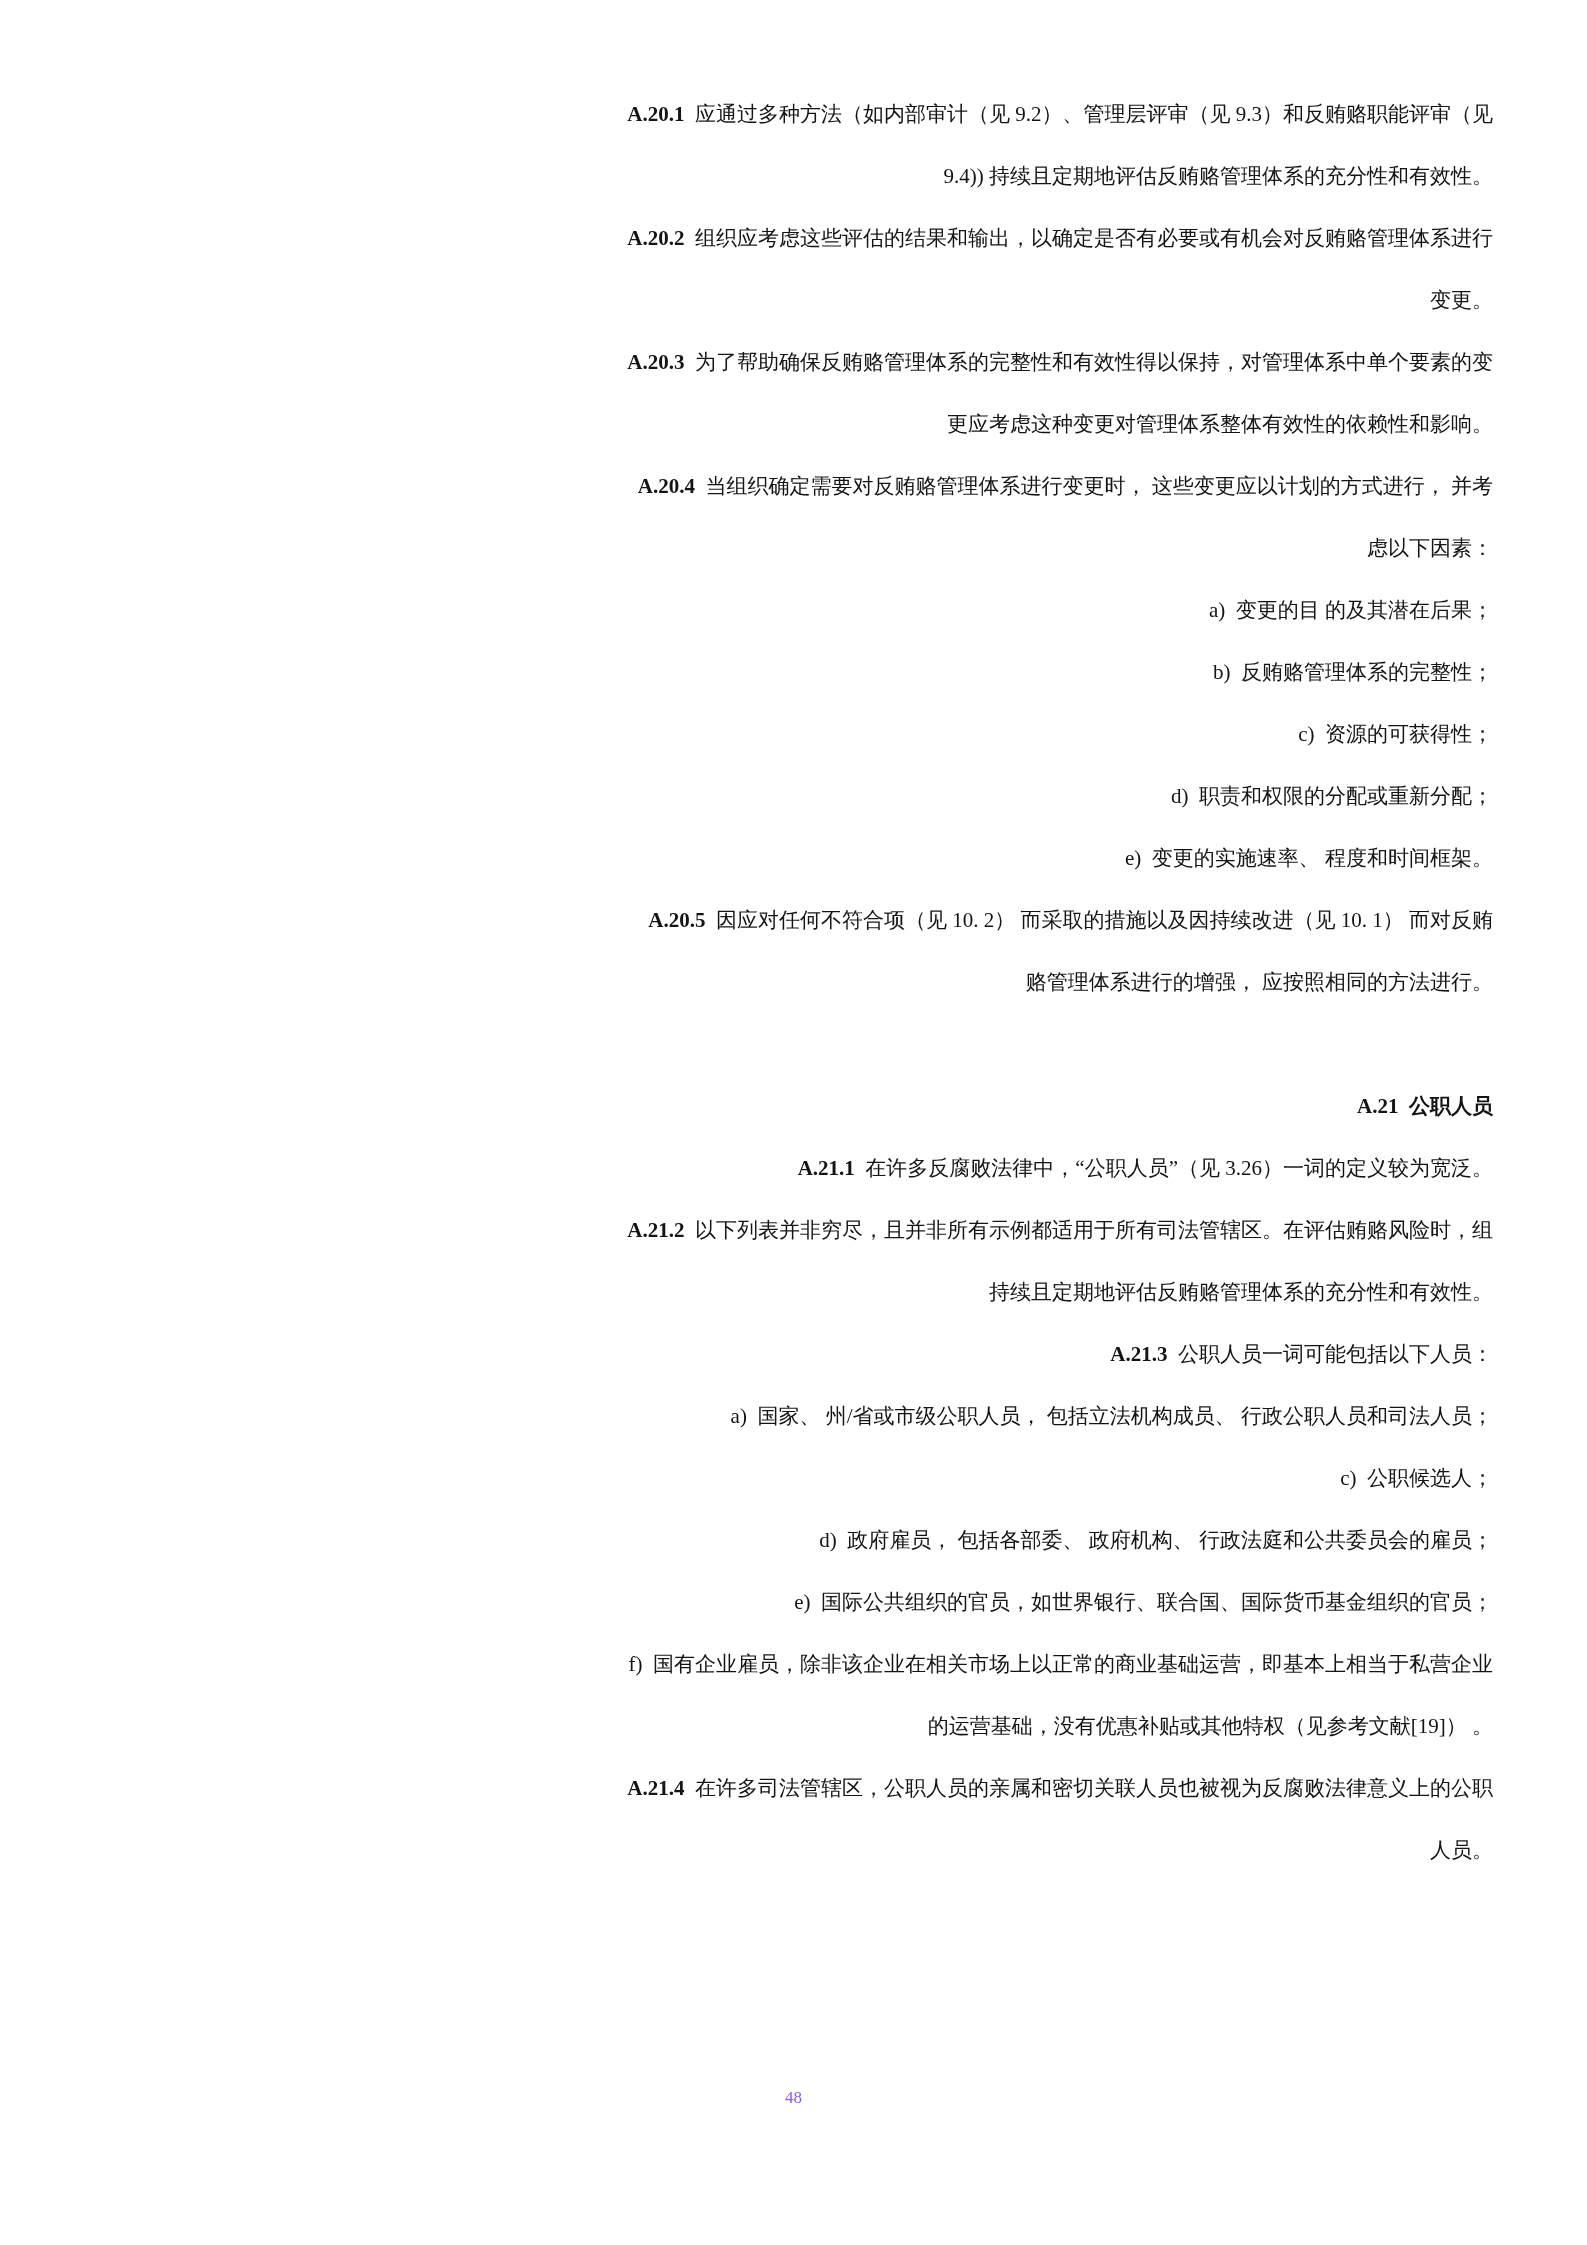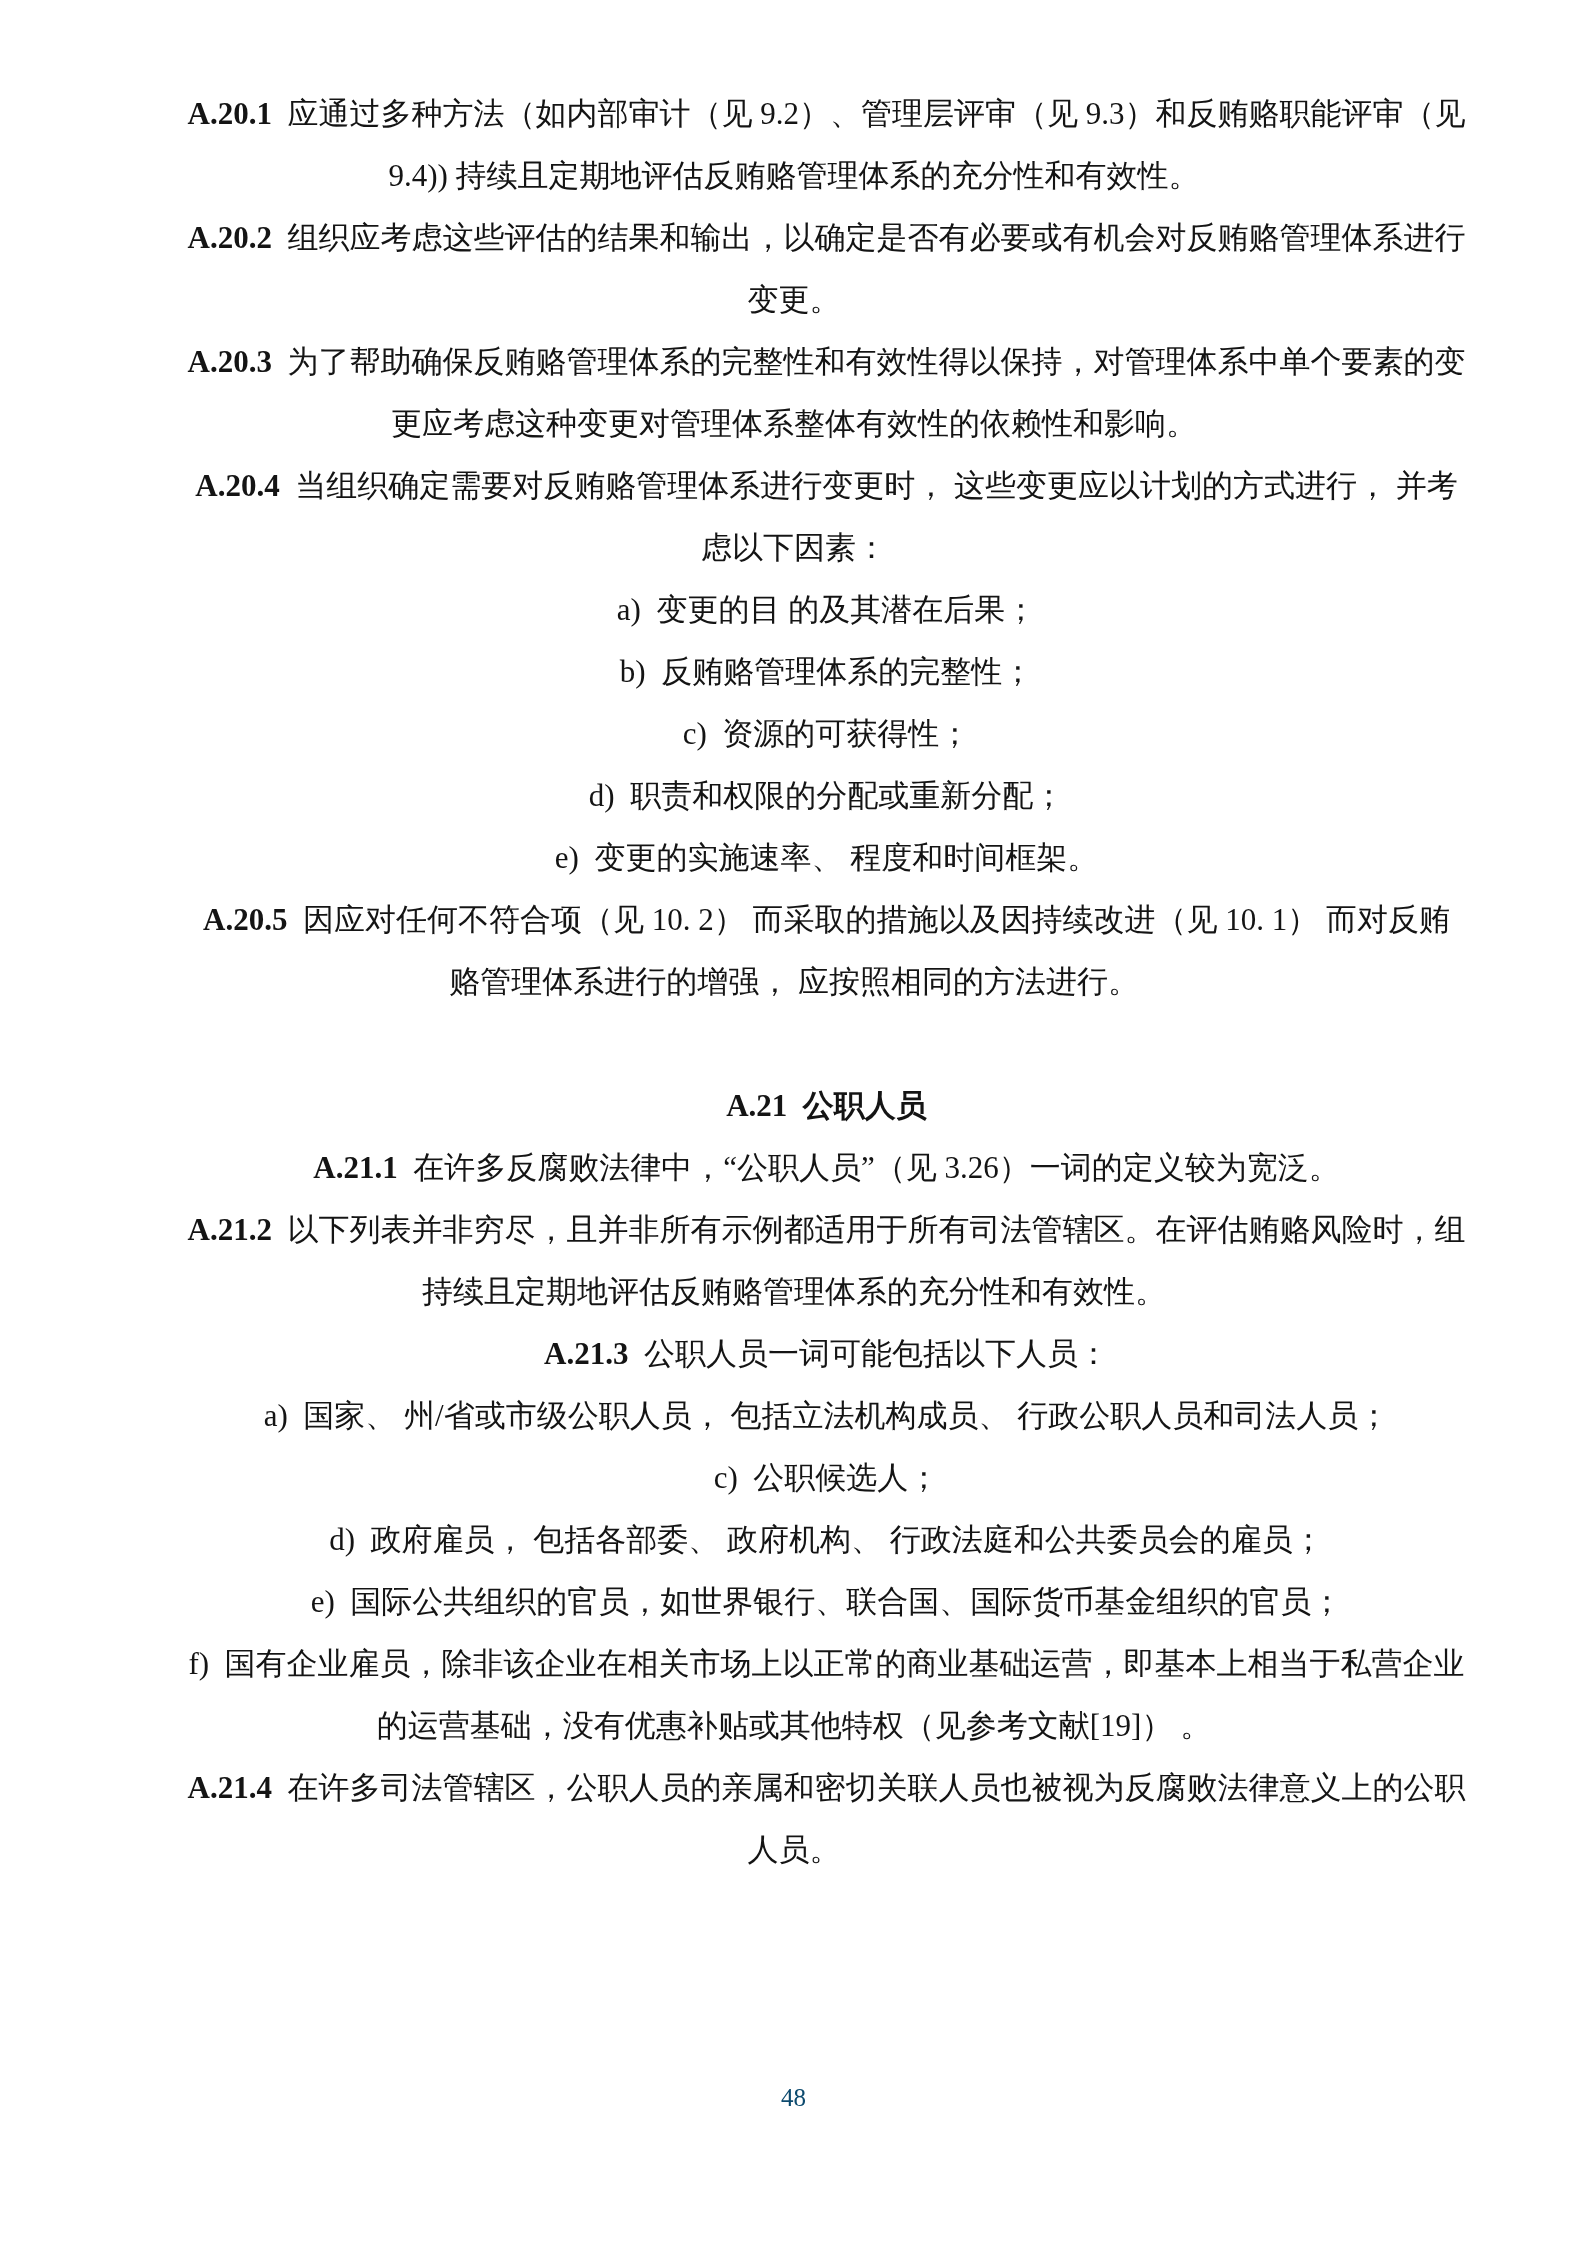--- a/index.html
+++ b/index.html
@@ -13,39 +13,39 @@
     overflow: hidden;
   }
   .content {
     position: absolute;
     left: 95px;
     top: 83px;
     width: 1398px;
   }
   .block { margin: 0; }
   .line {
-    font-size: 31px;
+    font-size: 21px;
     line-height: 62px;
     white-space: pre-wrap;
-    text-align: center;
+    text-align: right;
   }
   .line.indent { padding-left: 65px; }
   .label { font-weight: 700; }
   .marker { font-weight: 400; }
   .heading .line { font-weight: 700; }
   .spacer { height: 62px; }
   .footer {
     position: absolute;
     top: 2083px;
     left: 0;
     width: 100%;
     text-align: center;
-    font-size: 25px;
+    font-size: 17px;
     line-height: 30px;
-    color: #0c4a6e;
+    color: #8b5cf6;
   }
 </style>
 </head>
 <body>
 
 <div class="page">
   <div class="content">
       <div class="block para">
         <div class="line indent"><span class="label">A.20.1</span> 应通过多种方法（如内部审计（见 9.2）、管理层评审（见 9.3）和反贿赂职能评审（见</div>
         <div class="line">9.4)) 持续且定期地评估反贿赂管理体系的充分性和有效性。</div>

